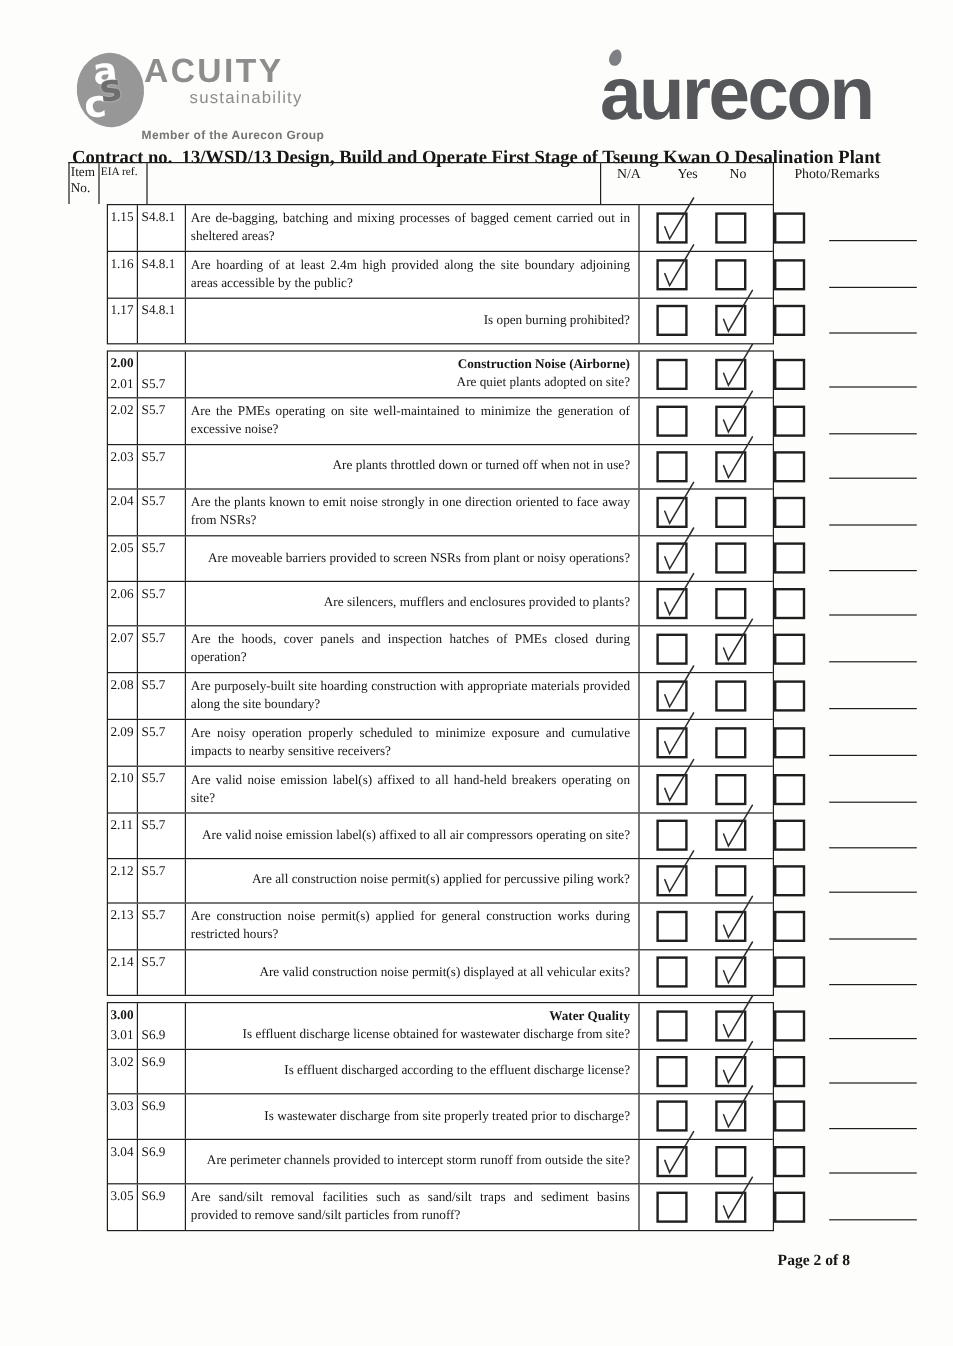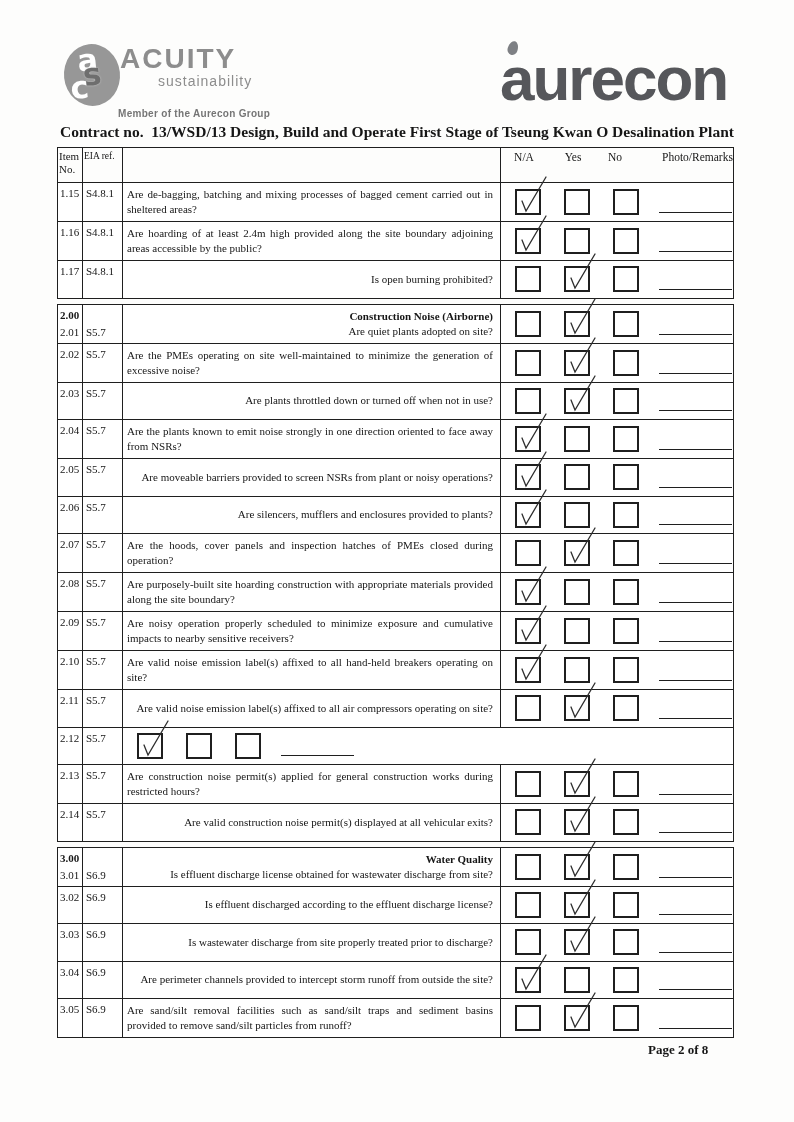--- a/index.html
+++ b/index.html
@@ -46,39 +46,39 @@
   }
 
   
   .doc-title {
     position: absolute; top: 123px; left: 0; width: 100%;
     text-align: center; font-weight: bold; font-size: 15.5px;
     white-space: pre;
   }
 
   
-  .checklist { position: absolute; top: 147px; left: 57px; width: 677px; }
+  .checklist { position: absolute; top: 135px; left: 57px; width: 588px; }
 
   .hdr-row, .row {
     display: grid;
     grid-template-columns: 25px 40px 378px 1fr;
   }
   .hdr-row {
     border: 1.6px solid #1f1f1f; border-bottom: none;
     min-height: 35px; font-size: 11px;
   }
   .hdr-row .hc { border-right: 1px solid #1f1f1f; padding: 2px 1px; line-height: 13px; }
   .hdr-row .hc:nth-child(2) { font-size: 9.5px; }
   .hdr-checks { display: flex; align-items: flex-start; padding-top: 3px; font-size: 11.5px; }
   .h-na  { margin-left: 10px; width: 26px; text-align: center; }
   .h-yes { margin-left: 23px; width: 26px; text-align: center; }
   .h-no  { margin-left: 22px; width: 26px; }
   .h-rem { margin-left: 28px; }
 
-  .section { border: 1.6px solid #1f1f1f; margin-top: 5px; background: #fff; }
+  .section { border: 1.6px solid #1f1f1f; margin-top: 5px; background: #fff; margin-left: 32px; }
   .section:nth-child(2) { margin-top: 0; border-top-width: 1px; }
 
   .row { min-height: 37.5px; }
   .row + .row { border-top: 1px solid #1f1f1f; }
   .row .cell { border-right: 1px solid #1f1f1f; }
   .row .cell:last-child { border-right: none; }
 
   .c-item { font-size: 11px; padding: 3px 1px 2px 2px; line-height: 14px; }
   .c-item .sec-no { font-weight: bold; margin-bottom: 3px; }
   .c-eia { font-size: 11px; padding: 3px 1px 2px 3px; line-height: 14px; }
@@ -536,20 +536,24 @@
     </div>
   </div>
       <div class="row">
     <div class="cell c-item">
 
       <div class="item-no">2.12</div>
     </div>
     <div class="cell c-eia">
       <div class="eia">S5.7</div>
     </div>
+    <div class="cell c-q">
+
+      <div class="q-text">Are all construction noise permit(s) applied for percussive piling work?</div>
+    </div>
     <div class="cell c-checks">
       <span class="box checked">
         <svg class="tick" width="36" height="46" viewBox="0 0 36 46">
               <path d="M7 29 L11 39 L31 5"></path>
             </svg>
       </span>
       <span class="box">
         
       </span>
       <span class="box">

